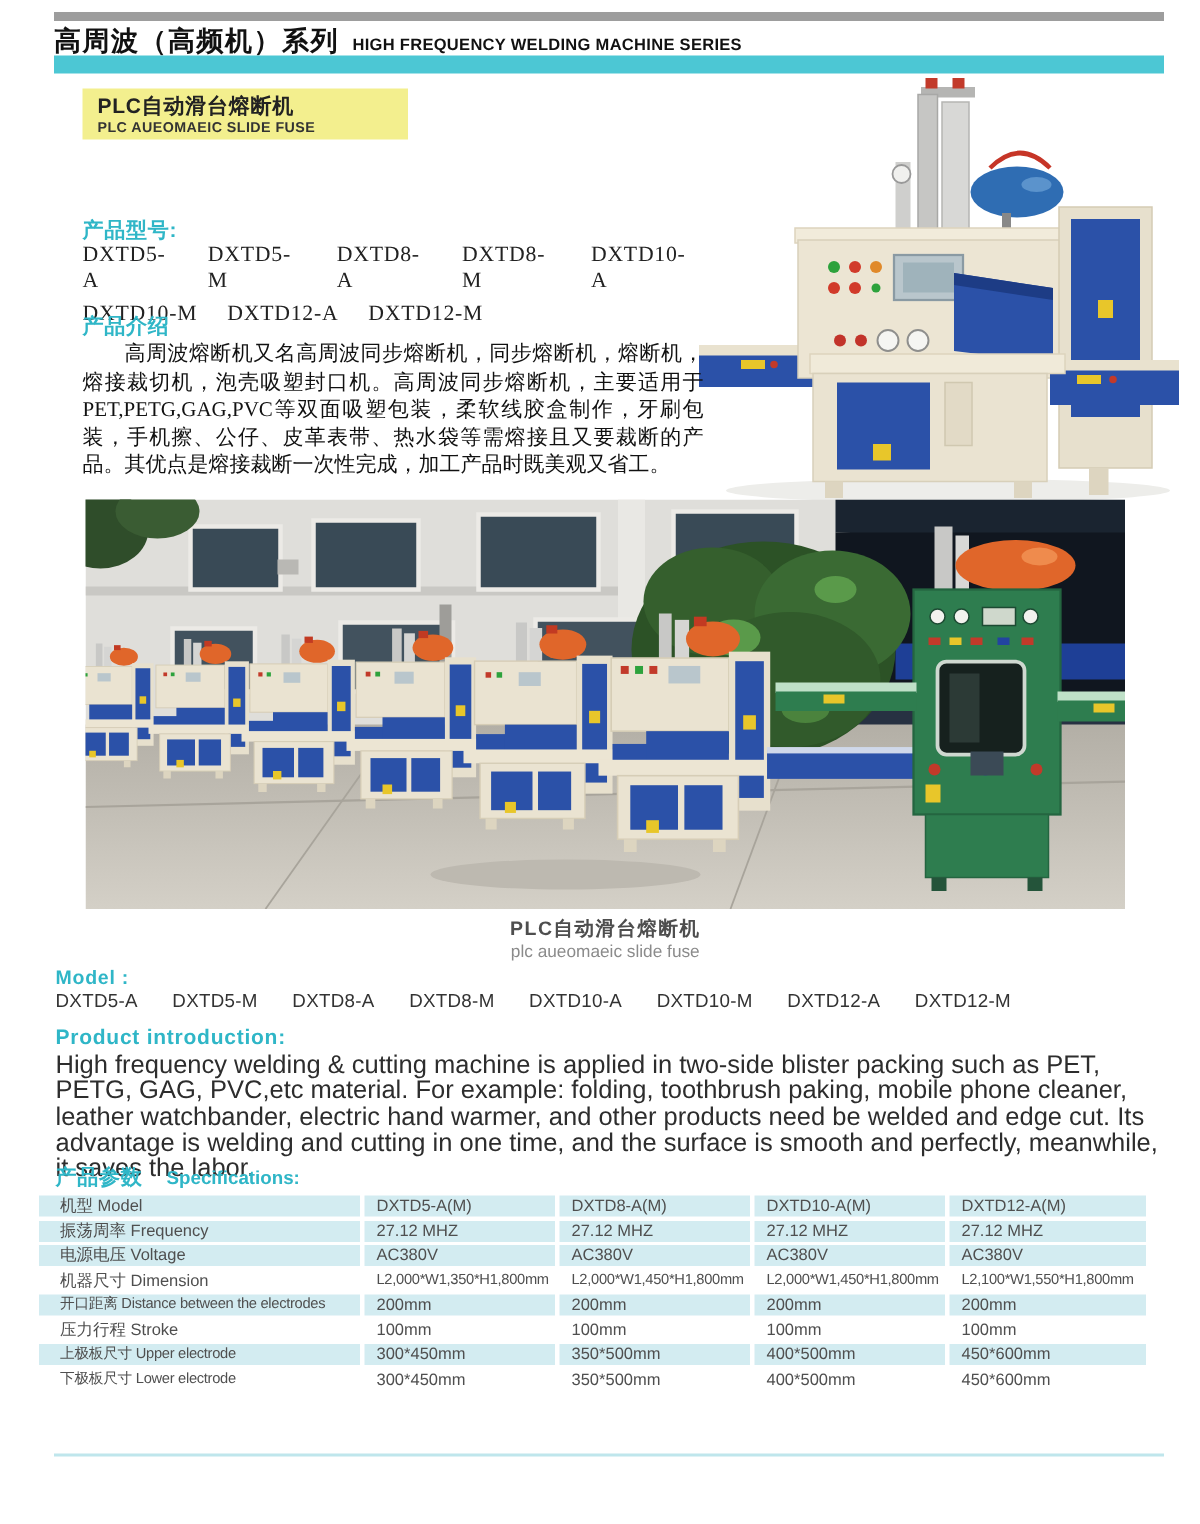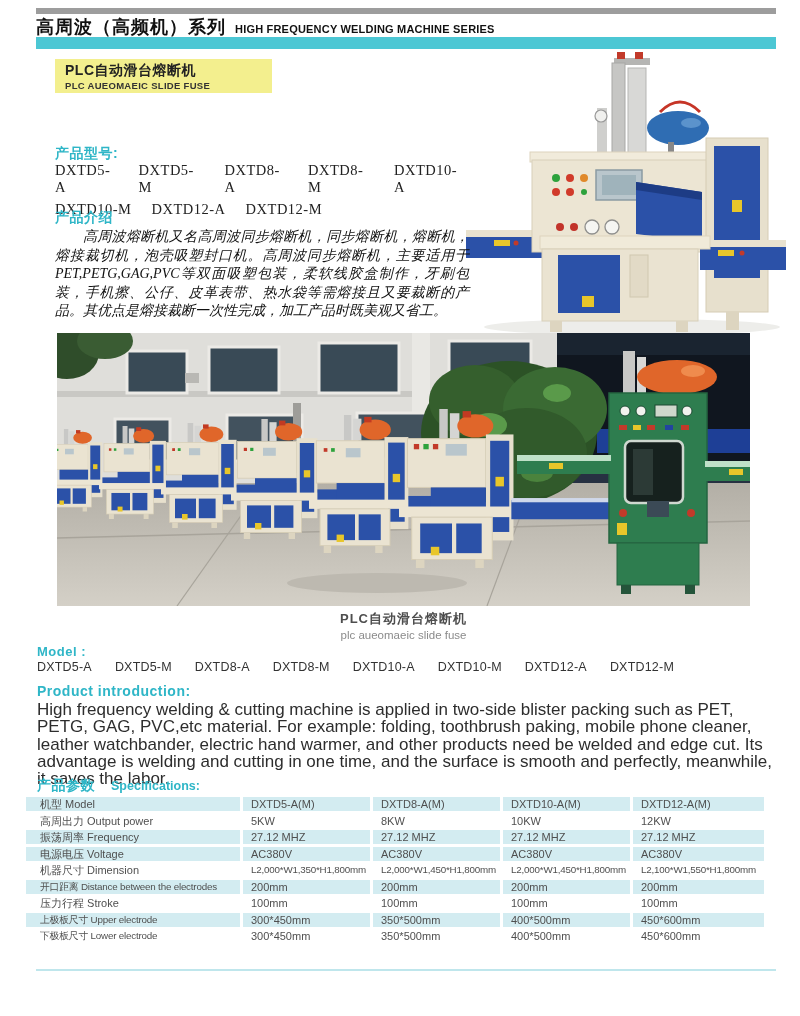--- a/index.html
+++ b/index.html
@@ -20,21 +20,21 @@
   .badge .en { font-size:9.5px; font-weight:bold; color:#333; letter-spacing:0.3px; }
   
   .sec-heading { position:absolute; color:#2fb6c7; font-weight:bold; font-size:14px; letter-spacing:0.5px; }
   
   .models-top { position:absolute; left:55px; top:162px; width:430px; font-family:"Liberation Serif", serif; font-size:14.5px; color:#222; }
   .models-top .model-line { display:flex; gap:0; margin-bottom:5px; }
   .models-top .model-item { margin-right:20px; letter-spacing:0.5px; }
   
   .zh-paragraph {
     position:absolute; left:55px; top:228px; width:414px;
-    font-family:"Liberation Serif", serif; font-style:italic;
+    font-family:"Liberation Serif", serif; 
     font-size:14px; line-height:18.6px; color:#111; text-align:justify; text-indent:2em;
   }
   
   .product-photo { position:absolute; left:464px; top:50px; width:324px; height:288px; }
   .factory-photo { position:absolute; left:57px; top:333px; width:693px; height:273px; }
   
   .caption { position:absolute; left:57px; top:610px; width:693px; text-align:center; }
   .caption .zh { font-size:13px; font-weight:bold; color:#4e4e4e; letter-spacing:1px; }
   .caption .en { font-size:11.5px; color:#8b8b8b; margin-top:1px; }
   
@@ -406,27 +406,20 @@
     <span class="zh">产品参数</span><span class="en">Specifications:</span>
   </div>
   <div class="spec-table">
       <div class="spec-row odd">
         <div class="spec-cell label">机型 Model</div>
         <div class="spec-cell value">DXTD5-A(M)</div>
         <div class="spec-cell value">DXTD8-A(M)</div>
         <div class="spec-cell value">DXTD10-A(M)</div>
         <div class="spec-cell value">DXTD12-A(M)</div>
       </div>
-      <div class="spec-row">
-        <div class="spec-cell label">高周出力 Output power</div>
-        <div class="spec-cell value">5KW</div>
-        <div class="spec-cell value">8KW</div>
-        <div class="spec-cell value">10KW</div>
-        <div class="spec-cell value">12KW</div>
-      </div>
       <div class="spec-row odd">
         <div class="spec-cell label">振荡周率 Frequency</div>
         <div class="spec-cell value">27.12 MHZ</div>
         <div class="spec-cell value">27.12 MHZ</div>
         <div class="spec-cell value">27.12 MHZ</div>
         <div class="spec-cell value">27.12 MHZ</div>
       </div>
       <div class="spec-row odd">
         <div class="spec-cell label">电源电压 Voltage</div>
         <div class="spec-cell value">AC380V</div>

